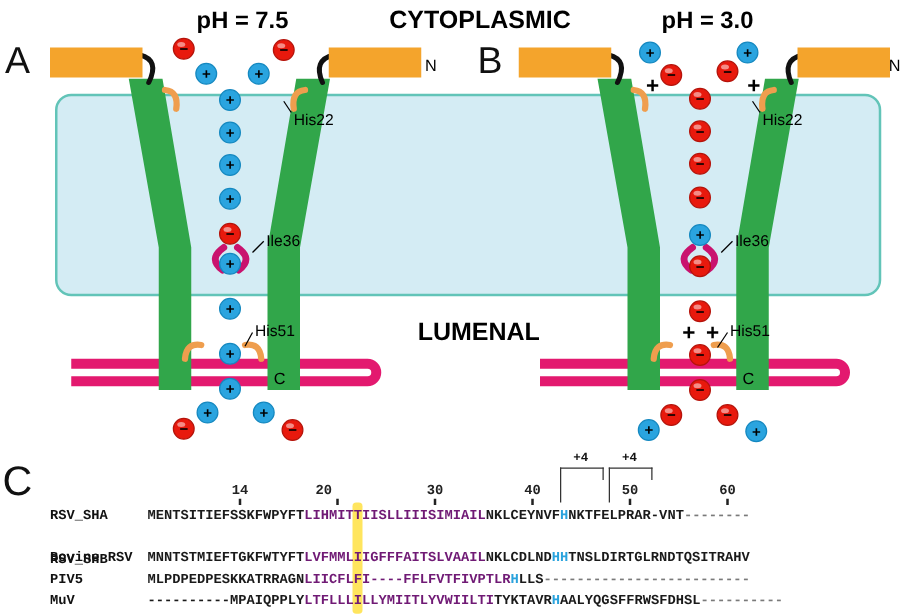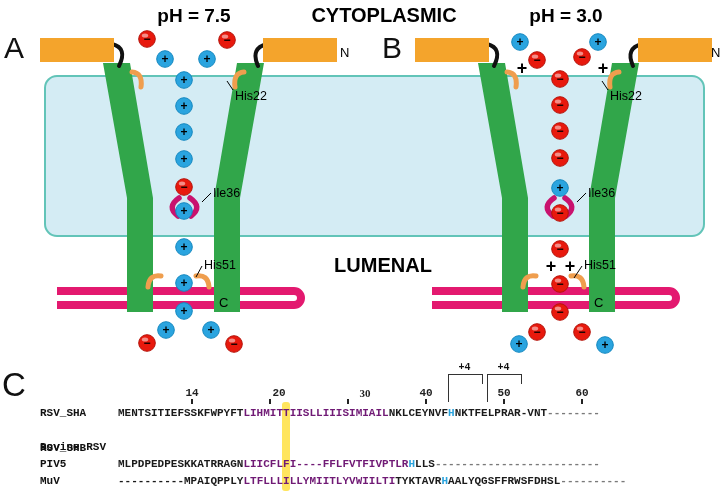--- a/index.html
+++ b/index.html
@@ -270,35 +270,35 @@
     <text class="terminus-label" x="711" y="57">N</text>
     <text class="terminus-label" x="219" y="307">C</text>
     <text class="terminus-label" x="594" y="307">C</text>
   </svg>
 
   <div class="aln-label">C</div>
   <div id="alignment">
       <div class="hl-band" style="left: 281.8px; top: 402px; width: 7.8px; height: 89px;"></div>
       <div class="ruler-num" style="left: 172.1px; top: 387px;">14</div>
       <div class="ruler-tick" style="left: 191.35px; top: 399px;"></div>
-      <div class="ruler-num" style="left: 259px; top: 387px;">20</div>
+      <div class="ruler-num" style="left: 239px; top: 387px;">20</div>
       <div class="ruler-tick" style="left: 269.35px; top: 399px;"></div>
-      <div class="ruler-num" style="left: 345px; top: 387px; font-family: Liberation Serif, serif;">30</div>
+      <div class="ruler-num" style="left: 328px; top: 387px;">30</div>
       <div class="ruler-tick" style="left: 347.35px; top: 399px;"></div>
       <div class="ruler-num" style="left: 406.1px; top: 387px;">40</div>
       <div class="ruler-tick" style="left: 425.35px; top: 399px;"></div>
       <div class="ruler-num" style="left: 484.1px; top: 387px;">50</div>
       <div class="ruler-tick" style="left: 503.35px; top: 399px;"></div>
       <div class="ruler-num" style="left: 562.1px; top: 387px;">60</div>
       <div class="ruler-tick" style="left: 581.35px; top: 399px;"></div>
       <div class="brk-bar" style="left: 447.6px; top: 374px; width: 34px;"></div>
       <div class="brk-leg" style="left: 447.6px; top: 374px; height: 28px;"></div>
       <div class="brk-label" style="left: 449.6px; top: 362px;">+4</div>
       <div class="brk-bar" style="left: 486.6px; top: 374px; width: 34px;"></div>
       <div class="brk-leg" style="left: 486.6px; top: 374px; height: 28px;"></div>
       <div class="brk-label" style="left: 488.6px; top: 362px;">+4</div>
       <div class="seq-row" style="top: 405px; width: 720px;"><div class="seq-name">RSV_SHA</div><div class="seq-text"><span class="sg-dark">MENTSITIEFSSKFWPYFT</span><span class="sg-pink">LIHMITTIISLLIIISIMIAIL</span><span class="sg-dark">NKLCEYNVF</span><span class="sg-blue">H</span><span class="sg-dark">NKTFELPRAR-VNT</span><span class="sg-gray">--------</span></div></div>
       <div class="seq-row" style="top: 440px; width: 592px;"><div class="seq-name">RSV_SHB</div></div>
-      <div class="seq-row" style="top: 439px; width: 720px;"><div class="seq-name">Bovine RSV</div></div>
+      <div class="seq-row" style="top: 439px; width: 720px;"><div class="seq-name">Bovine RSV</div><div class="seq-text"><span class="sg-dark">MNNTSTMIEFTGKFWTYFT</span><span class="sg-pink">LVFMMLIIGFFFAITSLVAAIL</span><span class="sg-dark">NKLCDLND</span><span class="sg-blue">HH</span><span class="sg-dark">TNSLDIRTGLRNDTQSITRAHV</span></div></div>
       <div class="seq-row" style="top: 456px; width: 644px;"><div class="seq-name">PIV5</div><div class="seq-text"><span class="sg-dark">MLPDPEDPESKKATRRAGN</span><span class="sg-pink">LIICFLFI----FFLFVTFIVPTLR</span><span class="sg-blue">H</span><span class="sg-dark">LLS</span><span class="sg-gray">-------------------------</span></div></div>
       <div class="seq-row" style="top: 473px; width: 720px;"><div class="seq-name">MuV</div><div class="seq-text"><span class="sg-dark">----------</span><span class="sg-dark">MPAIQPPLY</span><span class="sg-pink">LTFLLLILLYMIITLYVWIILTI</span><span class="sg-dark">TYKTAVR</span><span class="sg-blue">H</span><span class="sg-dark">AALYQGSFFRWSFDHSL</span><span class="sg-gray">----------</span></div></div>
     </div>
 </div>
 
 </body></html>

